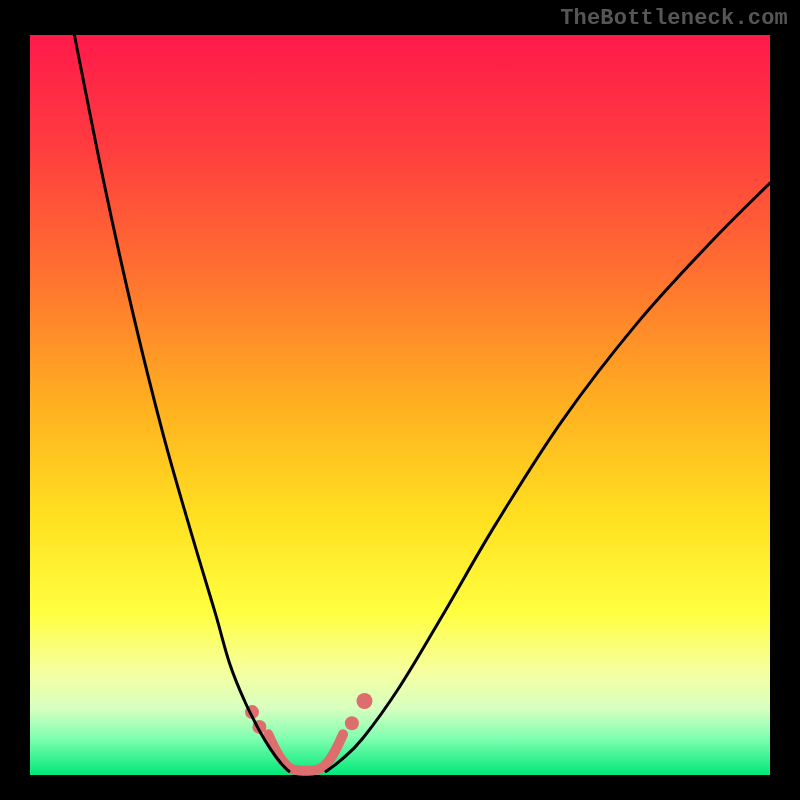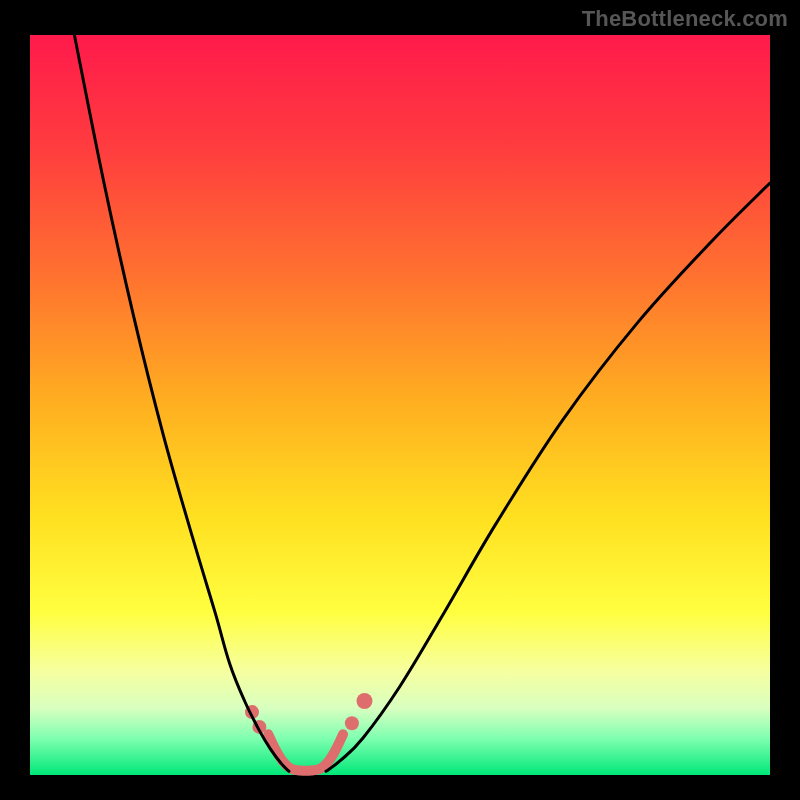--- a/index.html
+++ b/index.html
@@ -15,21 +15,21 @@
     left: 0;
     top: 0;
     width: 800px;
     height: 800px;
     background: #000;
   }
   .watermark {
     position: absolute;
     top: 6px;
     right: 12px;
-    font-family: Liberation Sans, sans-serif;
+    font-family: Liberation Mono, monospace;
     font-size: 22px;
     font-weight: 600;
     color: #565656;
     letter-spacing: 0.2px;
   }
   svg {
     position: absolute;
     left: 0;
     top: 0;
   }

